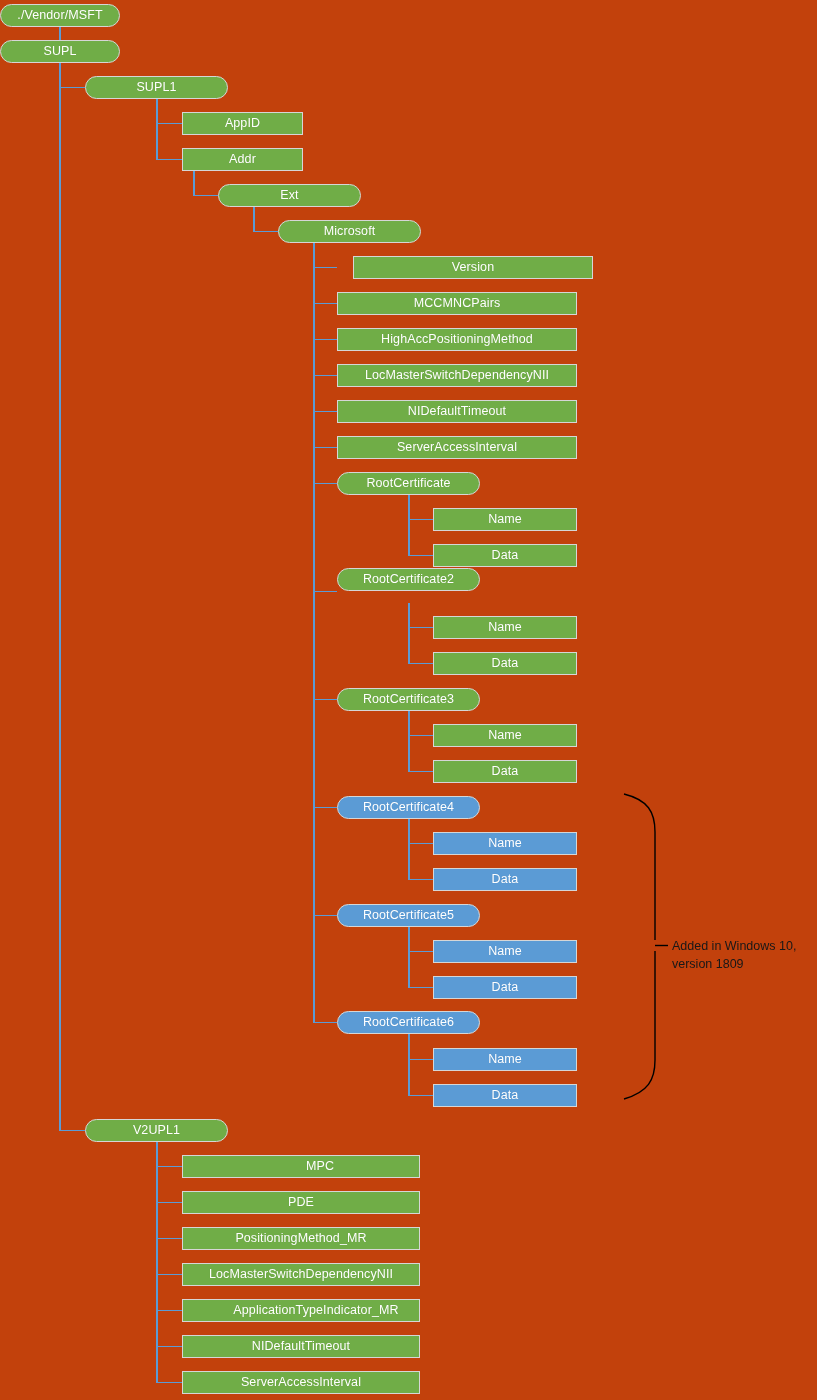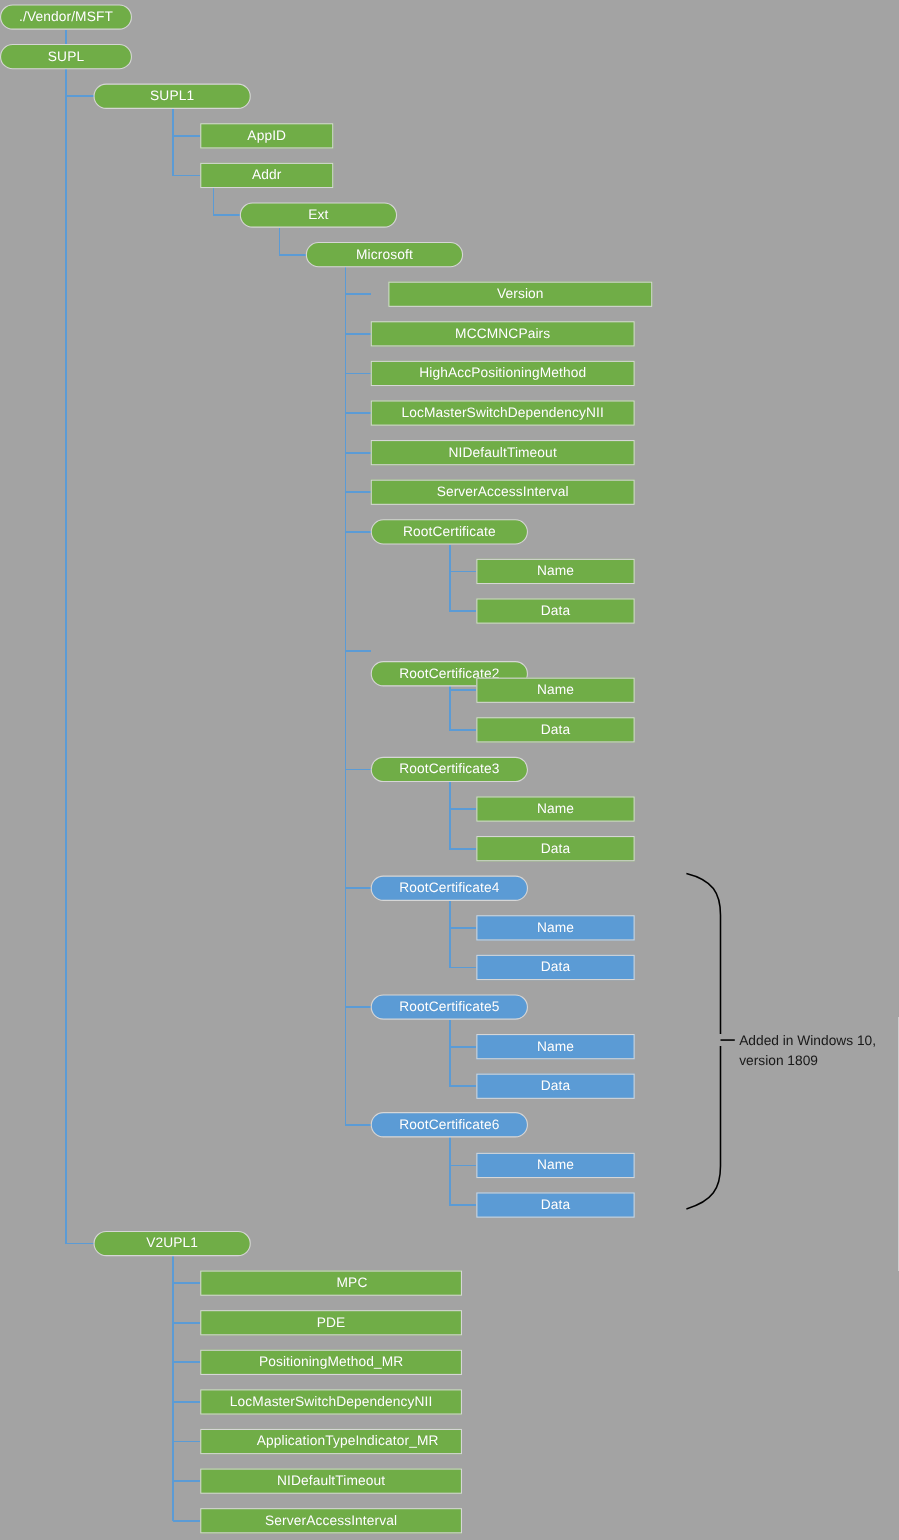--- a/index.html
+++ b/index.html
@@ -7,21 +7,21 @@
     padding: 0;
     background: #ffffff;
   }
   body {
     font-family: "Liberation Sans", sans-serif;
   }
   #diagram {
     position: relative;
     width: 817px;
     height: 1400px;
-    background: #a3a3a3;
+    background: #c2410c;
     overflow: hidden;
   }
   svg.connectors {
     position: absolute;
     left: 0;
     top: 0;
     width: 817px;
     height: 1400px;
     pointer-events: none;
   }
@@ -175,21 +175,21 @@
   <div class="node green rounded" style="left:337px; top:472px; width:143px; height:23px;">
     <span>RootCertificate</span>
   </div>
   <div class="node green rect" style="left:433px; top:508px; width:144px; height:23px;">
     <span>Name</span>
   </div>
   <div class="node green rect" style="left:433px; top:544px; width:144px; height:23px;">
     <span>Data</span>
   </div>
 
-  <div class="node green rounded" style="left:337px; top:601px; width:143px; height:23px;text-align:right;">
+  <div class="node green rounded" style="left:337px; top:568px; width:143px; height:23px;text-align:right;">
     <span>RootCertificate2</span>
   </div>
   <div class="node green rect" style="left:433px; top:616px; width:144px; height:23px;">
     <span>Name</span>
   </div>
   <div class="node green rect" style="left:433px; top:652px; width:144px; height:23px;">
     <span>Data</span>
   </div>
 
   <div class="node green rounded" style="left:337px; top:688px; width:143px; height:23px;">

